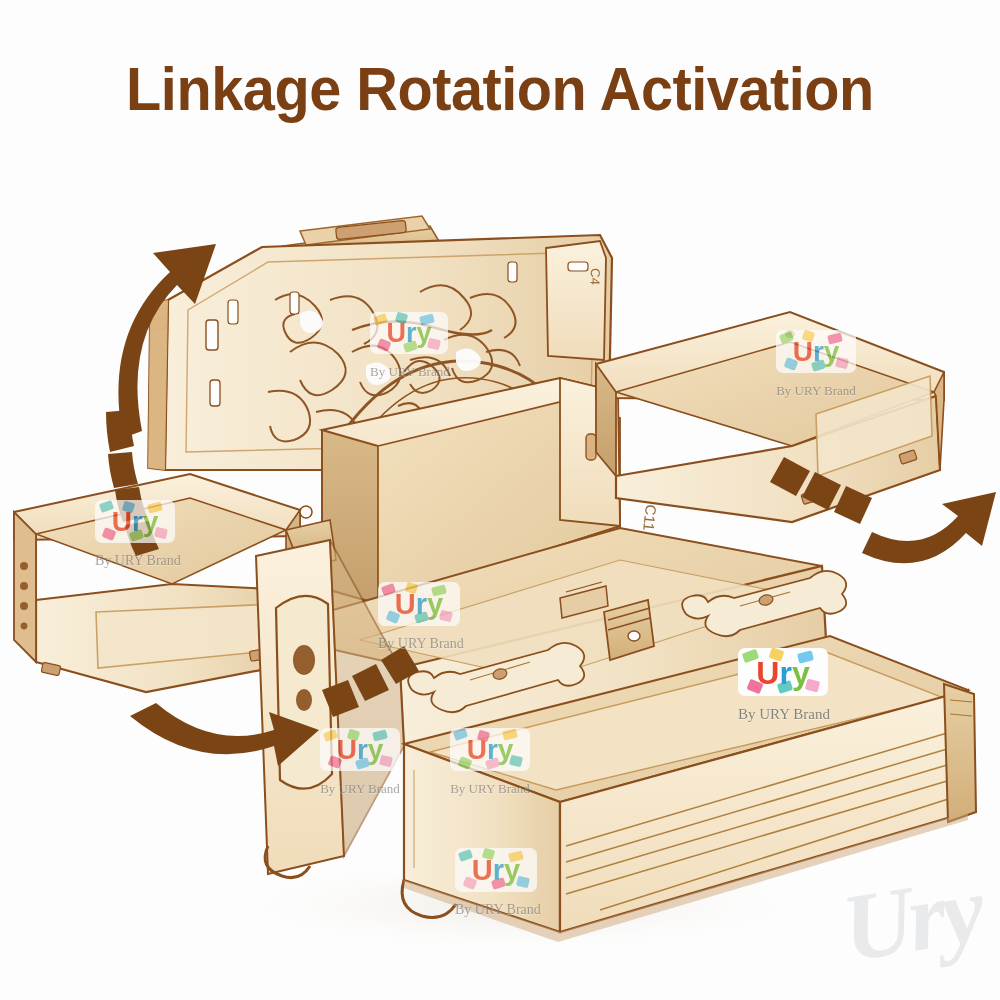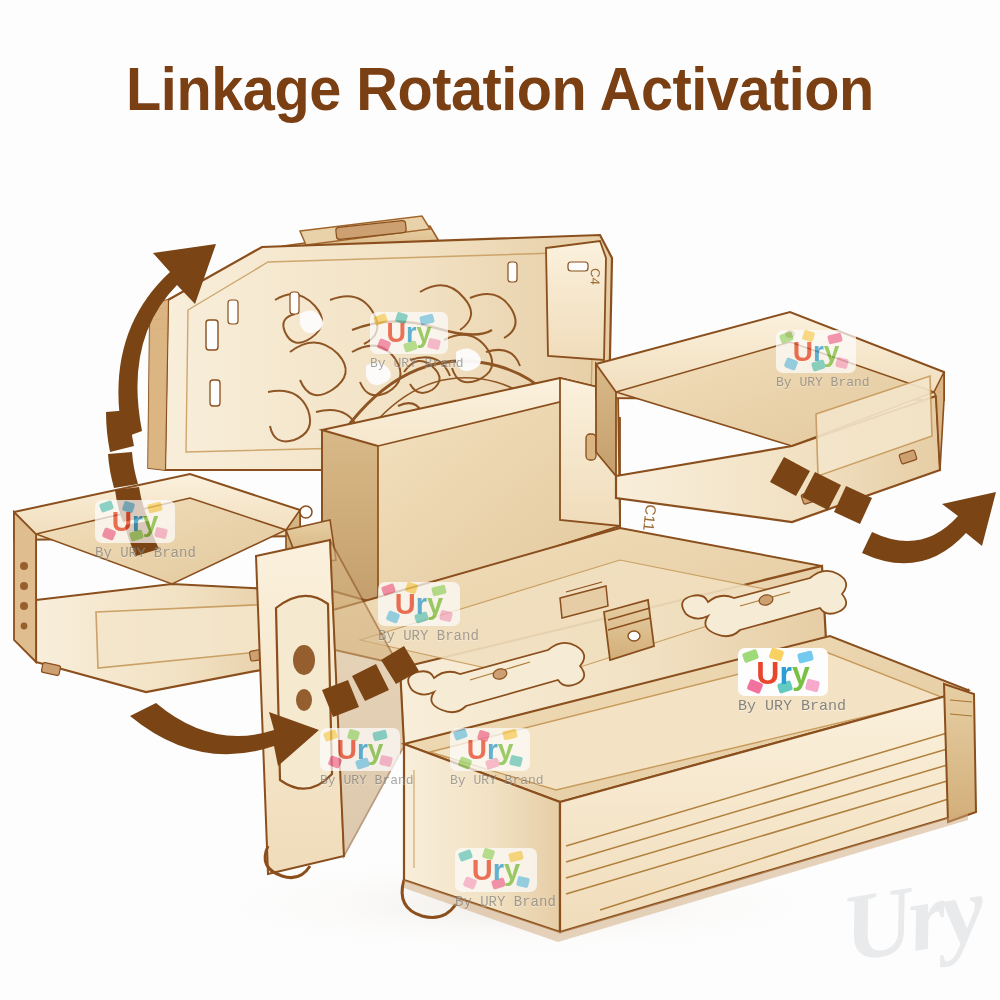--- a/index.html
+++ b/index.html
@@ -29,22 +29,22 @@
   }
   .wm .logo .sw{position:absolute;border-radius:2px;opacity:.85;}
   .wm .logo .txt{
     position:relative;display:block;width:100%;text-align:center;
     font-weight:700;font-family:"Liberation Sans","DejaVu Sans",sans-serif;
     line-height:1;
   }
   .wm .logo .txt i{font-style:normal;}
   .wm .cap{
     display:block;text-align:center;color:#6f6f6f;opacity:.82;
-    font-family:Liberation Mono, monospace;
-    white-space:nowrap;margin-top:2px;text-shadow:0 1px 0 rgba(255,255,255,.6);
+    font-family:Liberation Serif, serif;
+    white-space:nowrap;margin-top:10px;text-shadow:0 1px 0 rgba(255,255,255,.6);
   }
   .wm.ghost .logo{opacity:.72;}
   .wm.ghost .cap{opacity:.6;}
 
   .bigwm{
     position:absolute;right:20px;bottom:26px;
     font-size:96px;font-weight:700;font-style:italic;
     color:#e6e7e9;opacity:.85;letter-spacing:-4px;
     transform:rotate(-9deg);font-family:"Liberation Serif","DejaVu Serif",serif;
     pointer-events:none;

